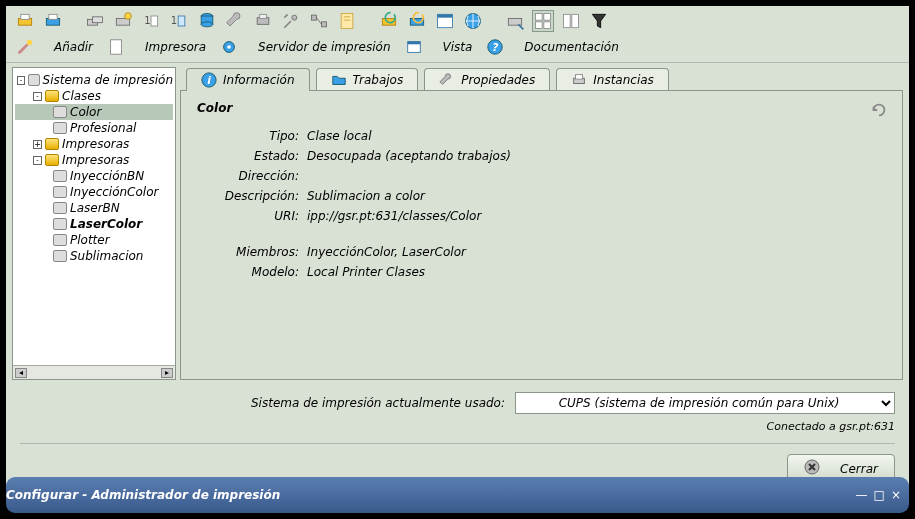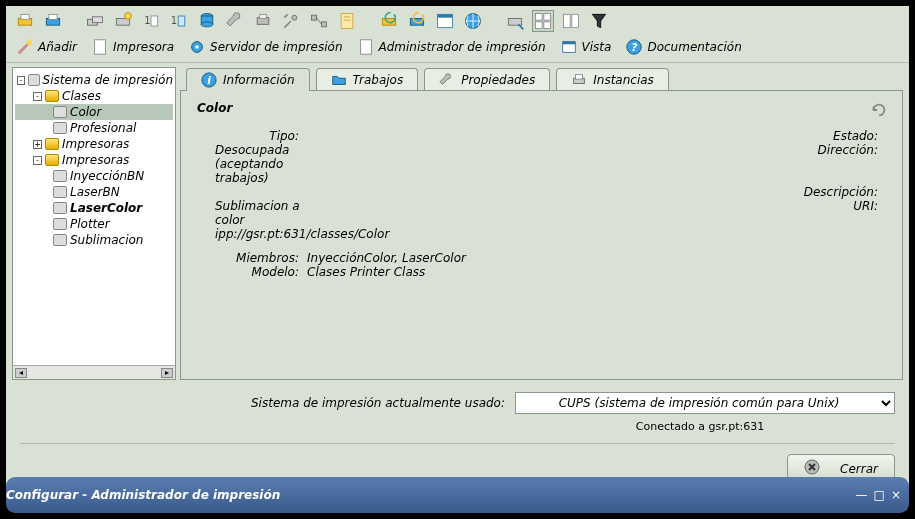--- a/index.html
+++ b/index.html
@@ -8,21 +8,21 @@
 .titlebar { position: absolute; left: 6px; right: 6px; bottom: 6px; height: 36px; background: linear-gradient(#5a7db0, #3a5a8c); color: #fff; display: flex; align-items: center; justify-content: flex-start; font-style: italic; font-weight: bold; font-size: 13px; border-radius: 9px; }
 .titlebar .ctrls { position: absolute; right: 8px; display: flex; gap: 6px; font-style: normal; font-weight: normal; font-size: 12px; }
 .titlebar .ctrls span { cursor: pointer; }
 .content-area { position: absolute; left: 6px; right: 6px; top: 6px; bottom: 28px; background: #d9e1d5; display: flex; flex-direction: column; }
 
 .toolbar { display: flex; gap: 6px; padding: 4px 8px; align-items: center; }
 .tb-icon { width: 22px; height: 22px; display: flex; align-items: center; justify-content: center; cursor: pointer; }
 .tb-icon svg { width: 20px; height: 20px; }
 
 .menubar { display: flex; gap: 14px; padding: 2px 10px 6px 10px; align-items: center; border-bottom: 1px solid #b0bab0; }
-.menu-item { display: flex; align-items: center; gap: 4px; cursor: pointer; font-style: italic; }
+.menu-item { display: flex; align-items: center; gap: 20px; cursor: pointer; font-style: italic; }
 .menu-item .micon { width: 18px; height: 18px; display:flex; align-items:center; justify-content:center; }
 
 .body-split { flex: 1; display: flex; min-height: 0; }
 .tree-panel { width: 164px; background: #fff; border: 1px solid #8a968a; margin: 4px 2px 4px 6px; overflow: auto; font-style: italic; font-size: 11px; position: relative; }
 .tree { padding: 4px 2px; }
 .tree-row { display: flex; align-items: center; gap: 3px; white-space: nowrap; padding: 1px 0; cursor: pointer; }
 .tree-row.selected { background: #b8c8b8; }
 .tree-row.bold { font-weight: bold; }
 .tree-indent0 { padding-left: 2px; }
 .tree-indent1 { padding-left: 18px; }
@@ -34,29 +34,29 @@
 .hscroll .arrow { width: 12px; height: 10px; background:#ccc; border:1px solid #888; font-size:8px; text-align:center; line-height:8px; }
 
 .detail-panel { flex: 1; display: flex; flex-direction: column; margin: 4px 6px 4px 2px; }
 .tabs { display: flex; gap: 6px; padding-left: 6px; }
 .tab { background: #e8eee4; border: 1px solid #8a968a; border-bottom: none; padding: 3px 14px; display: flex; align-items: center; gap: 6px; font-style: italic; cursor: pointer; border-radius: 4px 4px 0 0; position: relative; top: 1px; }
 .tab.active { background: #d9e1d5; z-index: 2; }
 .tab .ticon { width:16px; height:16px; display:flex; align-items:center; justify-content:center; }
 .detail-body { flex: 1; border: 1px solid #8a968a; background: #d9e1d5; padding: 10px 16px; position: relative; }
 .detail-title { font-weight: bold; font-style: italic; margin-bottom: 14px; }
 .refresh-icon { position: absolute; right: 14px; top: 10px; width: 18px; height: 18px; cursor: pointer; }
-.kv { display: grid; grid-template-columns: 92px 1fr; font-style: italic; font-size: 11px; margin-left: 18px; }
+.kv { display: grid; grid-template-columns: 92px 1fr; row-gap: 6px; font-style: italic; font-size: 11px; margin-left: 18px; }
 .kv .k { text-align: right; padding-right: 8px; }
 .kv-gap { height: 10px; grid-column: 1 / span 2; }
 
 .footer { padding: 8px 14px; display: flex; flex-direction: column; gap: 6px; }
 .footer-row { display: flex; align-items: center; gap: 10px; justify-content: flex-end; }
 .footer-label { font-style: italic; }
 select.sysselect { flex: 0 0 380px; font-style: italic; background: #fff; border: 1px solid #8a968a; padding: 2px 4px; text-align: center; }
-.status-line { margin-left: 7px; align-self: flex-end; width: 390px; text-align: center; font-size: 11px; }
+.status-line { font-style: italic; margin-left: 7px; align-self: flex-end; width: 390px; text-align: right; font-size: 11px; }
 .hr { border: 0; border-top: 1px solid #aeb8ae; margin: 4px 0; }
 .close-row { display: flex; justify-content: flex-end; }
 .close-btn { display: flex; align-items: center; gap: 20px; background: linear-gradient(#f2f6ef,#d0dacb); border: 1px solid #8a968a; border-radius: 4px; padding: 4px 16px; cursor: pointer; font-style: italic; margin-left: 27px; }
 </style>
 </head>
 <body>
 
 <div class="window">
   <div class="content-area">
 
@@ -212,28 +212,20 @@
             <svg viewBox="0 0 20 20">
               <circle cx="10" cy="10" r="6" fill="#3aa0e8" stroke="#156"></circle>
               <circle cx="10" cy="10" r="2" fill="#fff"></circle>
             </svg>
           </span>
         <span>Servidor de impresión</span>
       </div>
       <div class="menu-item">
         <span class="micon">
             <svg viewBox="0 0 20 20">
-              <rect x="4" y="2" width="12" height="16" fill="#fff" stroke="#888"></rect>
-            </svg>
-          </span>
-        <span>Administrador de impresión</span>
-      </div>
-      <div class="menu-item">
-        <span class="micon">
-            <svg viewBox="0 0 20 20">
               <rect x="3" y="4" width="14" height="12" fill="#fff" stroke="#37a"></rect>
               <rect x="3" y="4" width="14" height="3" fill="#37a"></rect>
             </svg>
           </span>
         <span>Vista</span>
       </div>
       <div class="menu-item">
         <span class="micon">
             <svg viewBox="0 0 20 20">
               <circle cx="10" cy="10" r="8" fill="#3aa0e8" stroke="#156"></circle>
@@ -271,20 +263,24 @@
               <span>Impresoras</span>
             </div>
             <div class="tree-row tree-indent1">
               <span class="tree-toggle">-</span>
               <span class="folder-icon"></span>
               <span>Impresoras</span>
             </div>
             <div class="tree-row tree-indent2">
               <span class="printer-icon"></span>
               <span>InyecciónBN</span>
+            </div>
+            <div class="tree-row tree-indent2">
+              <span class="printer-icon"></span>
+              <span>InyecciónColor</span>
             </div>
             <div class="tree-row tree-indent2">
               <span class="printer-icon"></span>
               <span>LaserBN</span>
             </div>
             <div class="tree-row tree-indent2 bold">
               <span class="printer-icon"></span>
               <span>LaserColor</span>
             </div>
             <div class="tree-row tree-indent2">
@@ -342,33 +338,34 @@
         </div>
 
         <div class="detail-body">
           <div class="detail-title">Color</div>
           <span class="refresh-icon"><svg viewBox="0 0 20 20">
                 <path d="M4 10 A6 6 0 1 1 10 16" fill="none" stroke="#888" stroke-width="2"></path>
                 <path d="M4 6 L4 10 L8 10" fill="none" stroke="#888" stroke-width="2"></path>
               </svg></span>
           <div class="kv">
             <div class="k">Tipo:</div>
+            <div>Clase local</div>
             <div class="k">Estado:</div>
             <div>Desocupada (aceptando trabajos)</div>
             <div class="k">Dirección:</div>
             <div></div>
             <div class="k">Descripción:</div>
             <div>Sublimacion a color</div>
             <div class="k">URI:</div>
             <div>ipp://gsr.pt:631/classes/Color</div>
             <div class="kv-gap"></div>
             <div class="k">Miembros:</div>
             <div>InyecciónColor, LaserColor</div>
             <div class="k">Modelo:</div>
-            <div>Clases Printer Class</div>
+            <div>Local Printer Clases</div>
           </div>
         </div>
       </div>
     </div>
 
     <div class="footer">
       <div class="footer-row">
         <span class="footer-label">Sistema de impresión actualmente usado:</span>
         <select class="sysselect">
           <option>CUPS (sistema de impresión común para Unix)</option>

